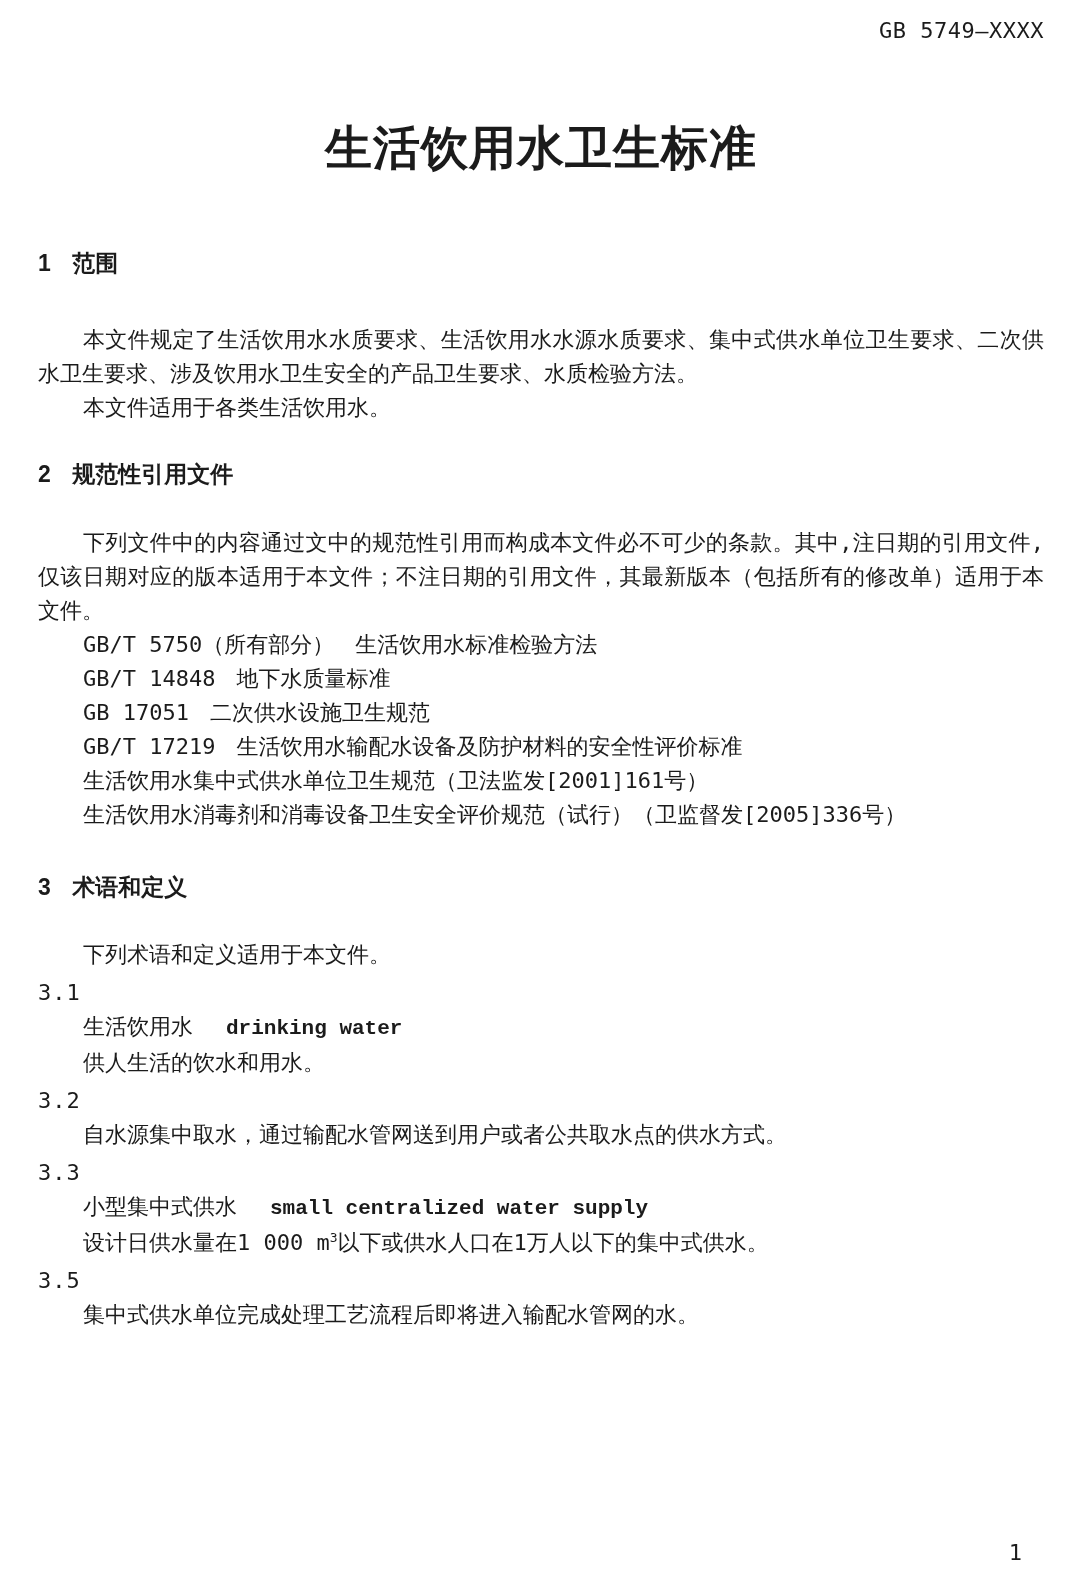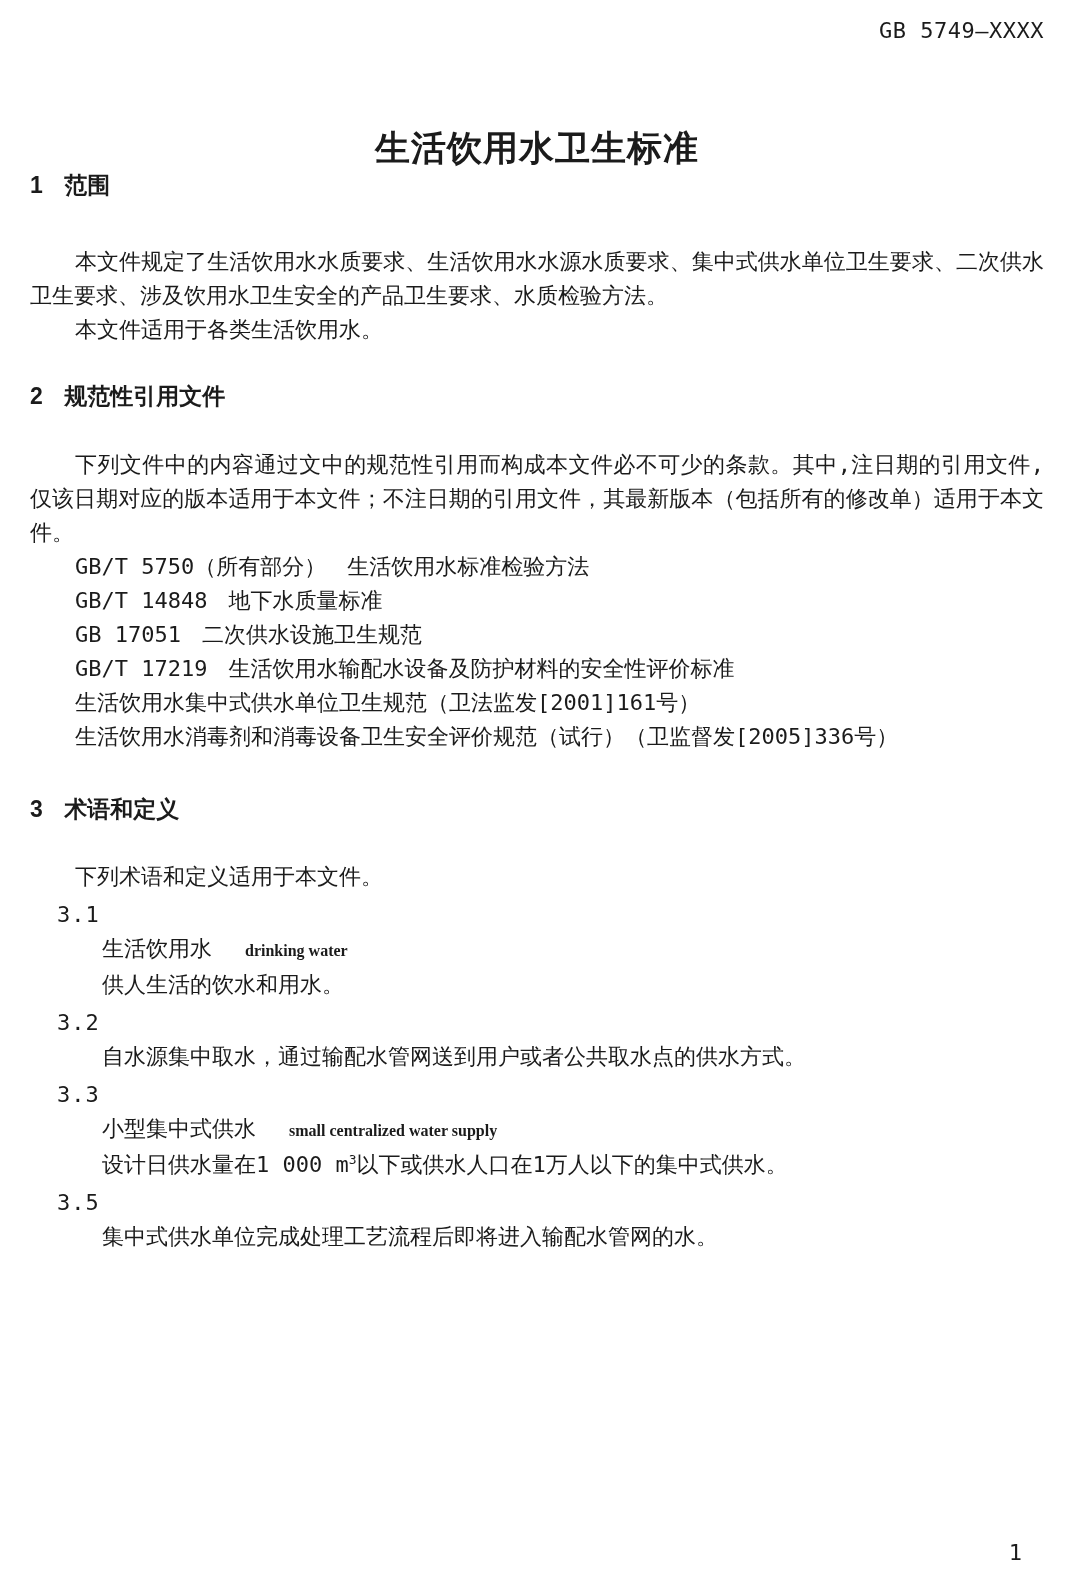--- a/index.html
+++ b/index.html
@@ -5,75 +5,75 @@
   * { margin:0; padding:0; box-sizing:border-box; }
   html, body { background:#ffffff; }
   .page {
     position:relative;
     width:1080px; height:1575px;
     background:#ffffff;
     color:#1b1b1b;
     font-family:"DejaVu Sans Mono","Liberation Serif",serif;
     font-size:22px;
     overflow:hidden;
-    padding:18px 36px 0 30px;
+    padding:18px 36px 0 38px;
   }
   .doc-code {
     text-align:right;
     font-size:22px;
     line-height:26px;
     letter-spacing:0.5px;
   }
   .title {
     margin-top:82px;
     text-align:center;
     font-family:Liberation Sans, sans-serif;
     font-weight:700;
-    font-size:35px;
+    font-size:47px;
     line-height:44px;
     letter-spacing:1px;
   }
   .sec-heading {
     font-family:"Liberation Sans","DejaVu Sans",sans-serif;
     font-weight:700;
     font-size:23px;
     line-height:30px;
   }
   .sec-heading .sec-label { margin-left:15px; }
-  #sec1 .sec-heading { }
+  #sec1 .sec-heading { margin-top:78px; }
   #sec2 .sec-heading { margin-top:34px; }
   #sec3 .sec-heading { margin-top:40px; }
   .para-group { margin-top:37px; }
   #sec1 .para-group { margin-top:45px;font-family:Liberation Serif, serif; }
   #sec3 .para-group { margin-top:36px; }
   .body-para {
     line-height:34px;
     text-align:justify;
     text-indent:45px;
   }
   .ref-list { }
   .ref-line {
     line-height:34px;
     padding-left:45px;
     text-align:justify;
   }
   .ref-code:not(:empty) { margin-right:21px; }
   .terms { }
-  .term-block { margin-top:4px;margin-left:27px; }
+  .term-block { margin-top:4px; }
   .clause-num { line-height:34px; letter-spacing:1px; }
   .term-line { line-height:34px; padding-left:45px; }
   .term-zh {
     font-family:"Liberation Sans","DejaVu Sans",sans-serif;
     font-weight:400;
     font-size:22px;
   }
   .term-en {
-    font-family:Liberation Serif, serif;
+    font-family:Liberation Mono, monospace;
     font-weight:600;
-    font-size:16px;
+    font-size:21px;
     margin-left:33px;
   }
   .term-def {
     line-height:34px;
     padding-left:45px;
     text-align:justify;
   }
   .term-def sup { font-size:13px; line-height:0; vertical-align:super; }
   .page-number {
     position:absolute;

